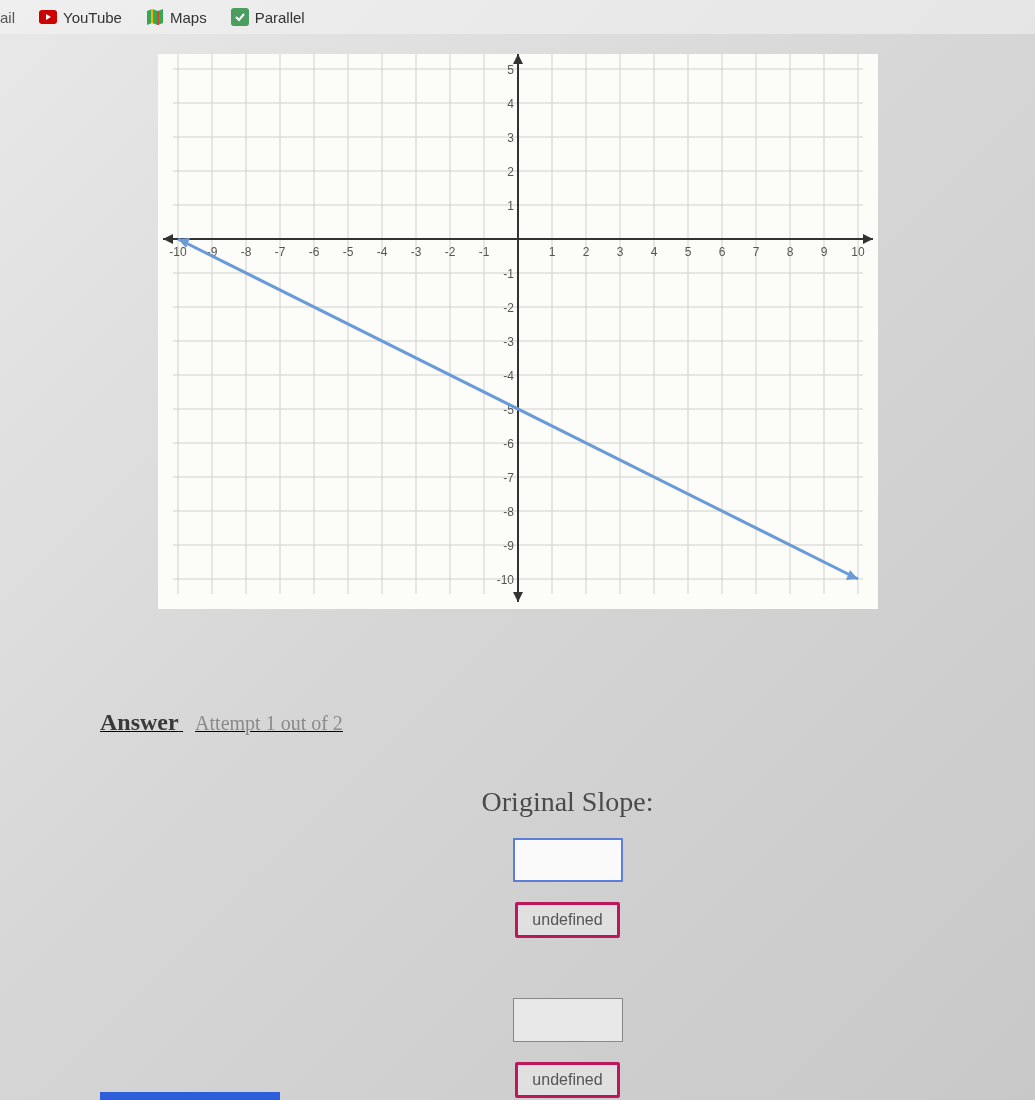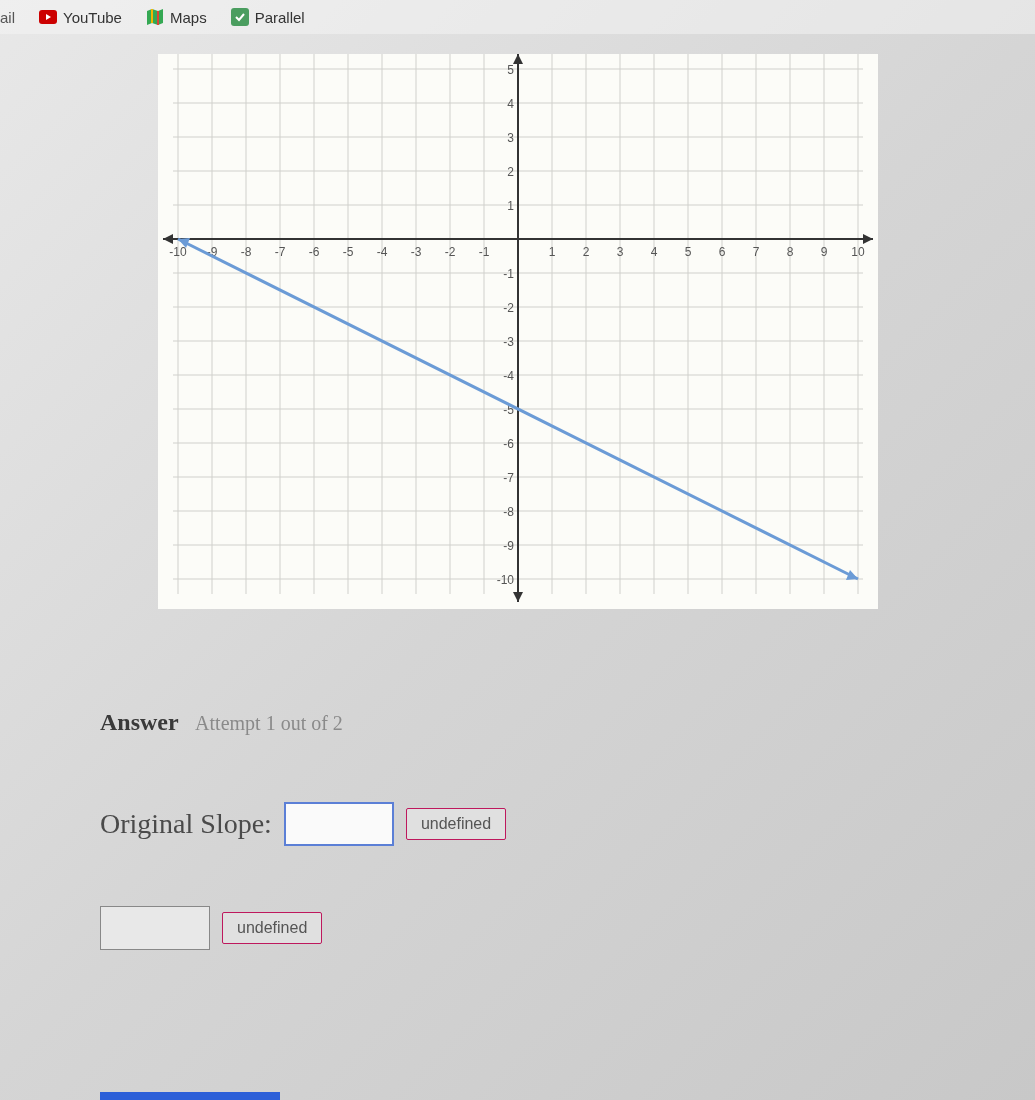--- a/index.html
+++ b/index.html
@@ -49,40 +49,42 @@
     .chart {
       background: #fcfcfa;
       position: relative;
     }
     
     
     .answer-section {
       padding: 40px 0 0 100px;
     }
     .answer-header {
-      margin-bottom: 66px;
+      margin-bottom: 50px;
+      text-decoration: underline;
     }
     .answer-label {
       font-family: Georgia, 'Times New Roman', serif;
       font-size: 24px;
       font-weight: bold;
       color: #3a3a3a;
     }
     .attempt-text {
       font-family: Georgia, 'Times New Roman', serif;
       font-size: 20px;
       color: #8a8a8a;
       margin-left: 12px;
     }
     
     .slope-row {
       display: flex;
       align-items: center;
       margin-bottom: 60px;
-      gap: 12px;
+      gap: 20px;
+      flex-direction: column;
     }
     .slope-label {
       font-family: Georgia, 'Times New Roman', serif;
       font-size: 28px;
       color: #4a4a4a;
     }
     .slope-input {
       width: 110px;
       height: 44px;
       border: 2px solid #5b7fd6;
@@ -90,21 +92,21 @@
       font-size: 20px;
       padding: 6px 10px;
       text-align: left;
     }
     .slope-input.inactive {
       border: 1px solid #888;
       background: #e8e8e8;
     }
     .undefined-btn {
       padding: 6px 14px;
-      border: 1px solid #be185d;
+      border: 3px solid #be185d;
       background: #e0e0e0;
       color: #555;
       font-size: 16px;
       cursor: pointer;
       border-radius: 2px;
     }
     
     
     .progress-bar {
       position: absolute;

